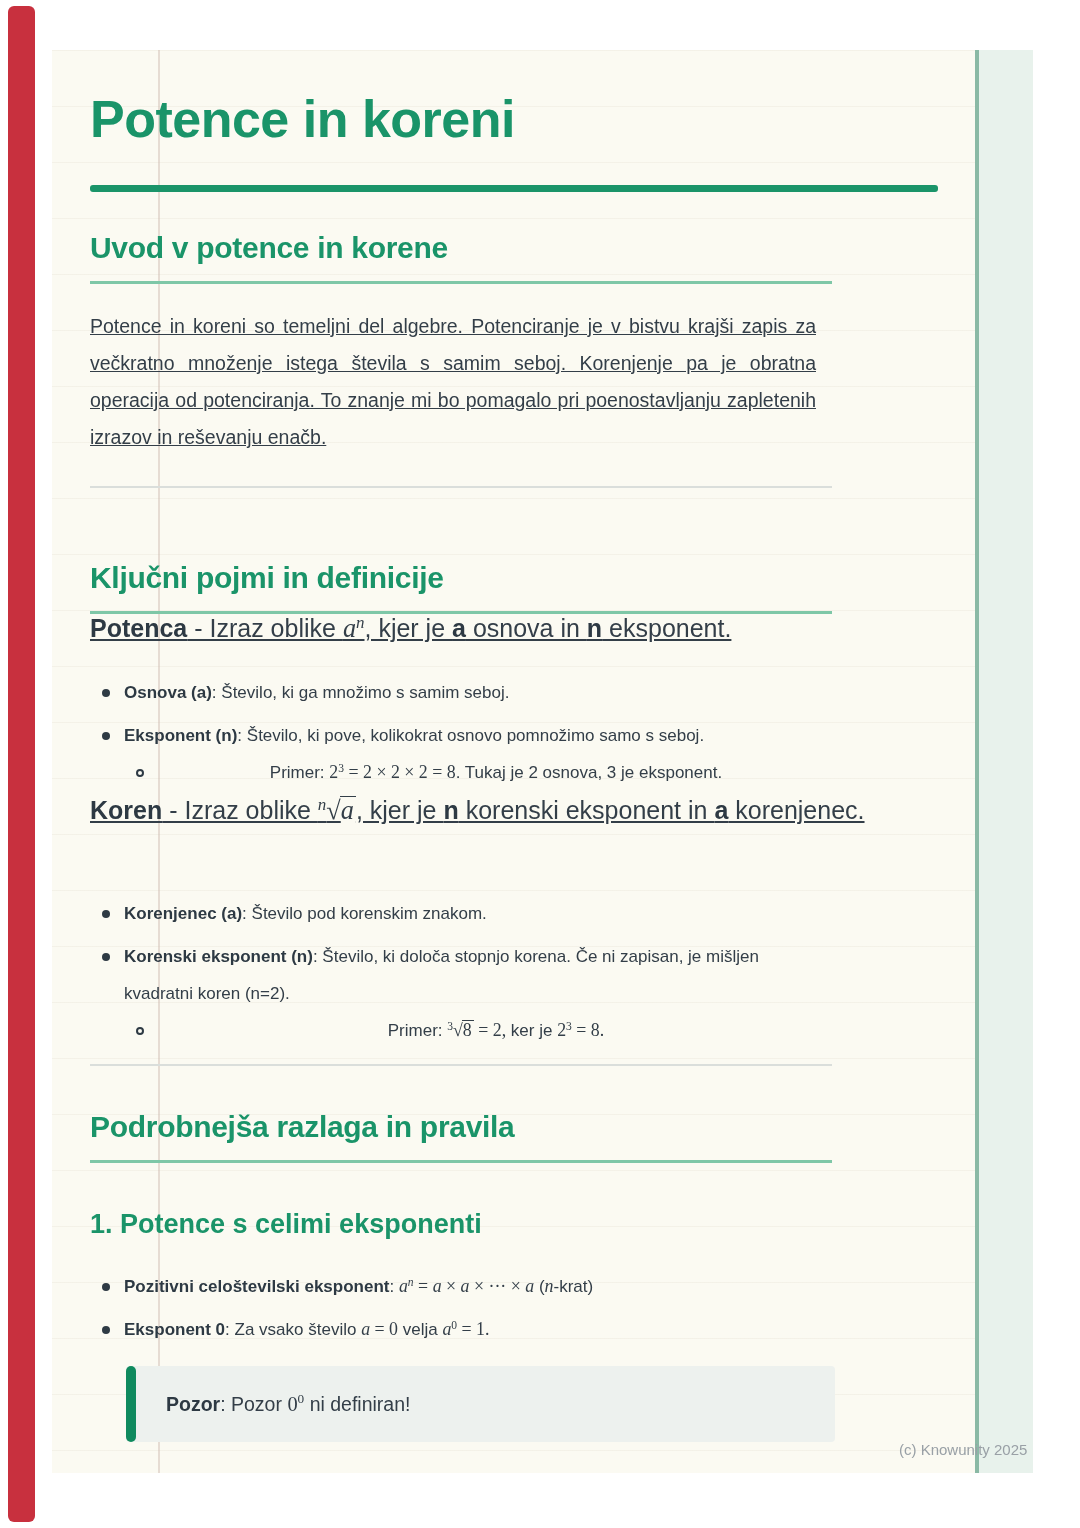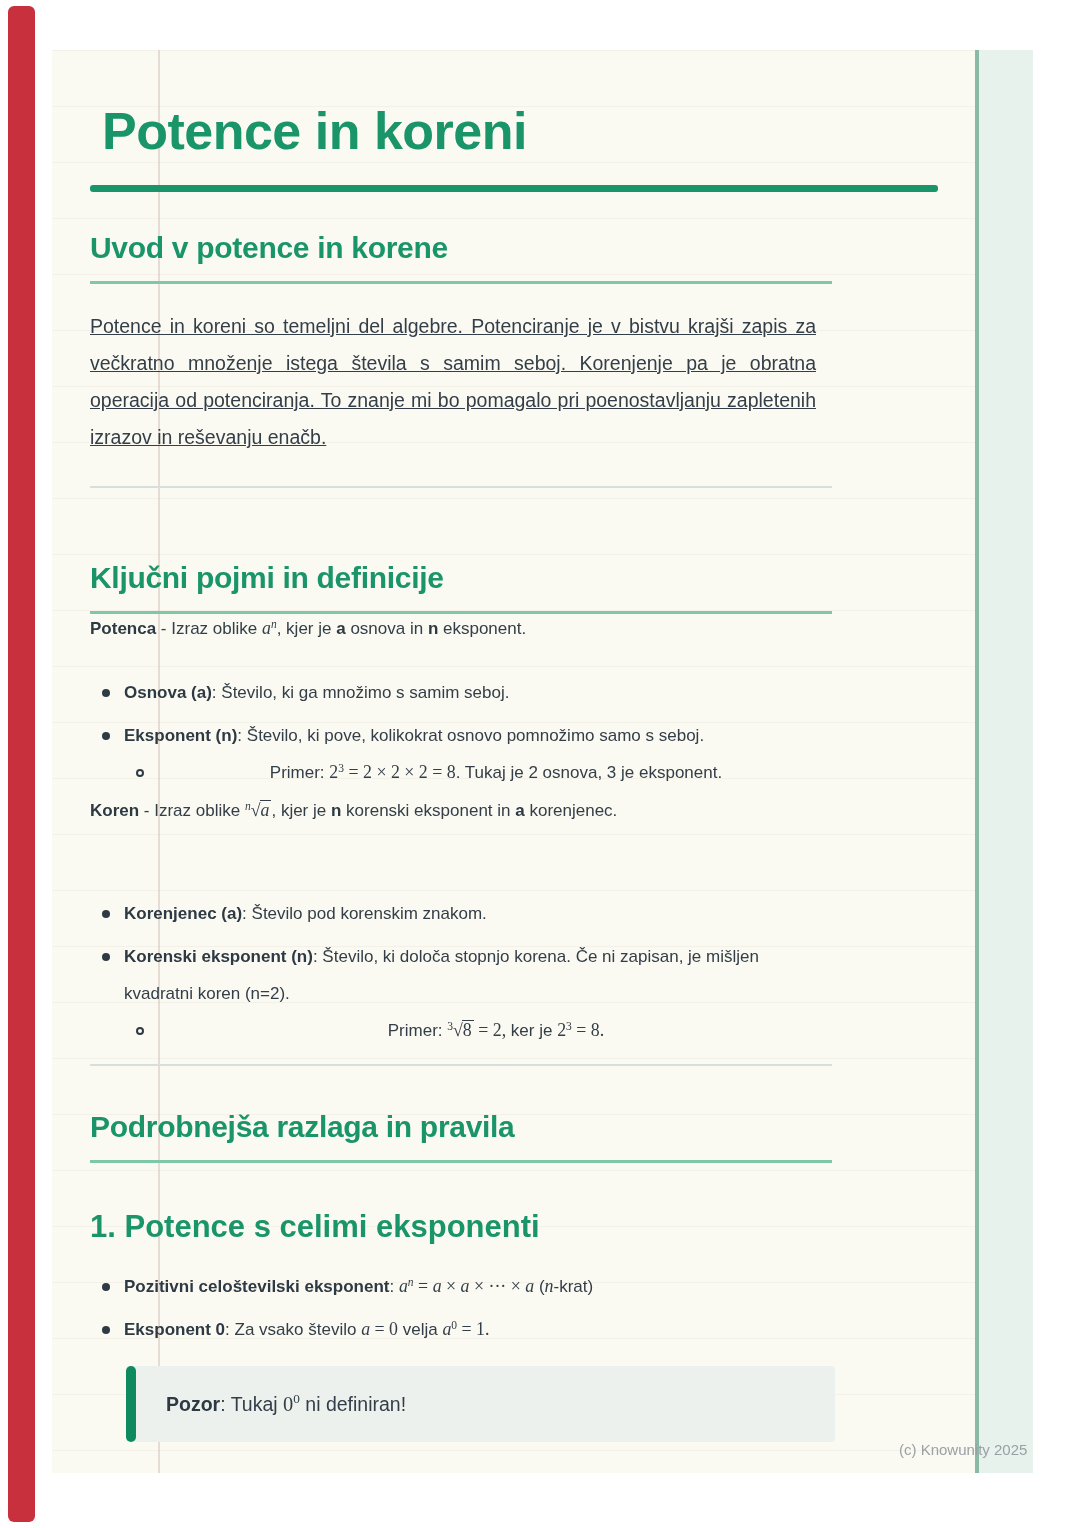--- a/index.html
+++ b/index.html
@@ -9,39 +9,39 @@
   .red-strip{position:absolute;left:8px;top:6px;width:27px;height:1516px;
              background:#c8303e;border-radius:6px;}
 
   
   .page{position:absolute;left:52px;top:50px;width:981px;height:1423px;background:#fbfaf2;
         background-image:repeating-linear-gradient(to bottom, rgba(151,132,99,0.07) 0 1px, transparent 1px 56px);}
   .v-rule{position:absolute;left:106px;top:0;bottom:0;width:2px;background:rgba(205,185,172,0.45);}
   .mint{position:absolute;left:923px;top:0;bottom:0;width:58px;background:#e8f2ec;
         border-left:4px solid #8ab9a5;box-sizing:border-box;}
 
-  h1.title{position:absolute;left:38px;top:38px;margin:12px;font-size:52px;font-weight:700;
+  h1.title{position:absolute;left:38px;top:38px;margin:0;font-size:52px;font-weight:700;
            color:#1a9469;letter-spacing:-0.5px;line-height:1.2;white-space:nowrap;}
   .title-bar{position:absolute;left:38px;top:135px;width:848px;height:7px;background:#1a9469;border-radius:3px;}
 
   .h2{position:absolute;left:38px;width:742px;margin:0;font-size:30px;font-weight:700;color:#1a9469;
       line-height:1.3;letter-spacing:-0.3px;padding-bottom:14px;border-bottom:3px solid #7ec7a7;}
   .h2.pos-uvod{top:178px;}
   .h2.pos-kljucni{top:474px;margin-top:34px;}
   .h2.pos-pravila{top:1057px;}
 
-  .h3{position:absolute;left:38px;top:1158px;margin:0;font-size:31px;font-weight:700;color:#1a9469;line-height:1.25;}
+  .h3{position:absolute;left:38px;top:1158px;margin:0;font-size:27px;font-weight:700;color:#1a9469;line-height:1.25;}
 
   .para{position:absolute;left:38px;top:258px;width:726px;margin:0;font-size:19.5px;line-height:37px;
         color:#333e48;text-align:justify;text-decoration:underline;}
 
   .divider{position:absolute;left:38px;width:742px;height:2px;background:#dadedb;}
   .pos-div1{top:436px;} .pos-div2{top:1014px;}
 
-  .line{position:absolute;left:38px;margin:0;font-size:17px;line-height:30px;color:#333e48;}
+  .line{position:absolute;left:38px;margin:0;font-size:25px;line-height:30px;color:#333e48;text-decoration:underline;}
   .pos-potenca{top:563px;} .pos-koren{top:745px;}
 
   .ul{position:absolute;left:38px;width:742px;}
   .pos-ul1{top:624px;} .pos-ul2{top:845px;} .pos-ul3{top:1218px;}
   .li{position:relative;padding-left:34px;margin:0 0 6px 0;line-height:37px;font-size:17px;color:#333e48;}
   .li::before{content:"";position:absolute;left:12px;top:15px;width:8px;height:8px;border-radius:50%;background:#2e3a44;}
   .sub-ul{margin-top:-6px;text-align:center;}
   .li.sub{padding-left:70px;}
   .li.sub::before{left:46px;background:transparent;border:2px solid #2e3a44;box-sizing:border-box;}
   .w1{max-width:630px;} .w2{max-width:660px;}
@@ -104,17 +104,17 @@
   <h2 class="h2 pos-pravila">Podrobnejša razlaga in pravila</h2>
   <h3 class="h3">1. Potence s celimi eksponenti</h3>
 
   <div class="ul pos-ul3">
     <div class="li"><span class="b">Pozitivni celoštevilski eksponent</span><span>: </span><span class="m">a</span><span class="m sup">n</span><span class="mn"> = </span><span class="m">a</span><span class="mn"> × </span><span class="m">a</span><span class="mn"> × ··· × </span><span class="m">a</span><span> (</span><span class="m">n</span><span>-krat)</span></div>
     <div class="li"><span class="b">Eksponent 0</span><span>: Za vsako število </span><span class="m">a</span><span class="mn"> = 0</span><span> velja </span><span class="m">a</span><span class="mn sup">0</span><span class="mn"> = 1.</span></div>
   </div>
 
   <div class="callout">
     <div class="callout-bar"></div>
-    <p class="callout-text"><span class="b">Pozor</span><span>: Tukaj </span><span class="mn">0</span><span class="mn sup">0</span><span> ni definiran!</span></p>
+    <p class="callout-text"><span class="b">Pozor</span><span>: Pozor </span><span class="mn">0</span><span class="mn sup">0</span><span> ni definiran!</span></p>
   </div>
 </div>
 
 <div class="copyright">(c) Knowunity 2025</div>
 
 </body></html>

